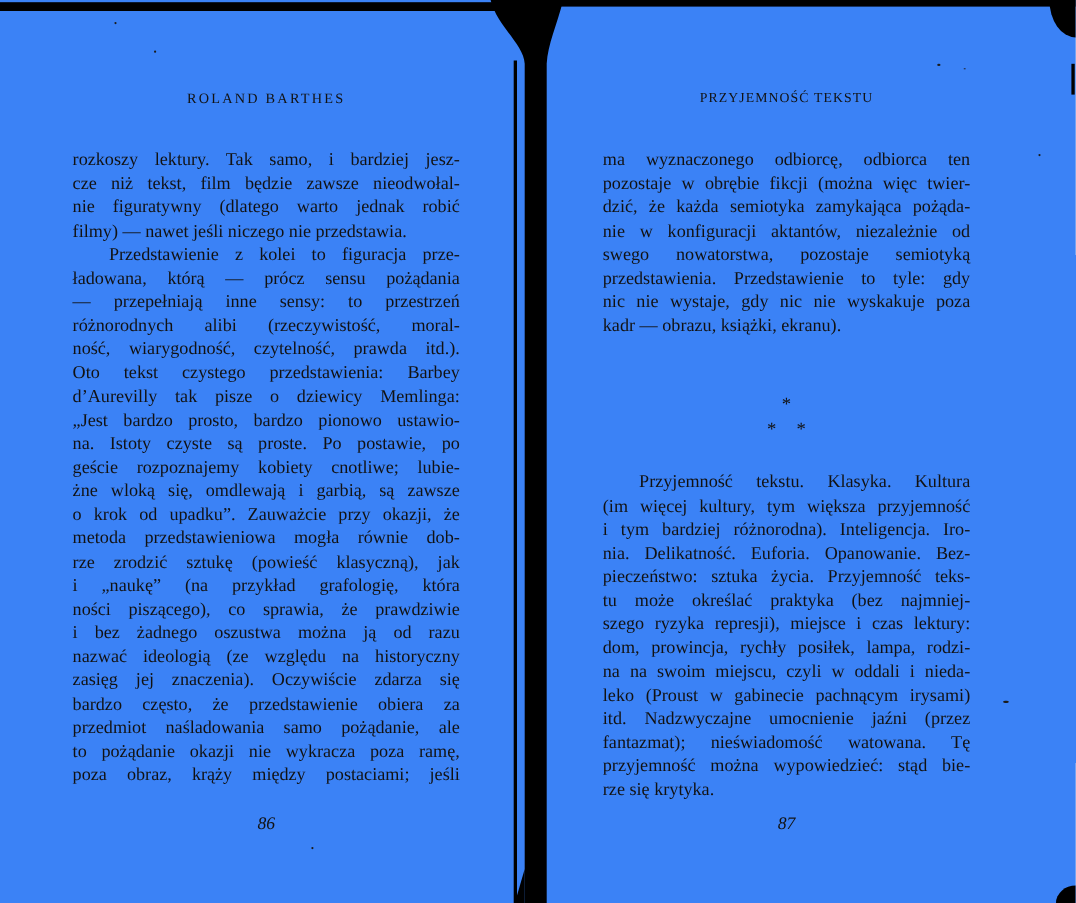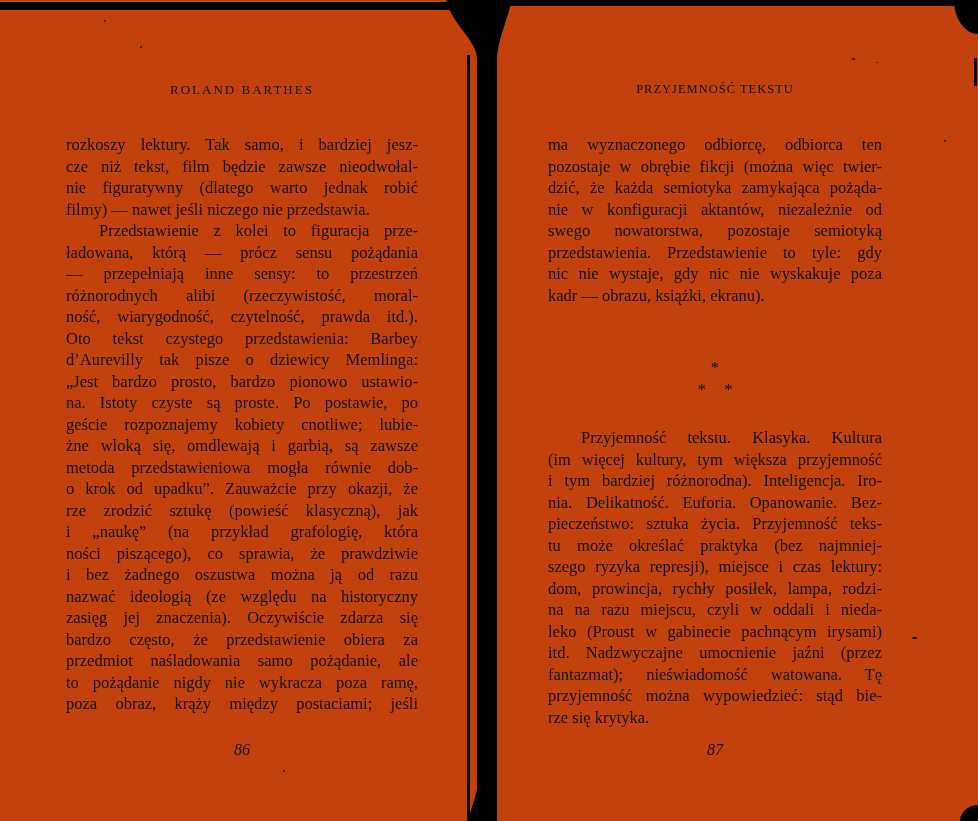--- a/index.html
+++ b/index.html
@@ -1,17 +1,17 @@
 <!DOCTYPE html>
 <html><head>
 <meta charset="utf-8">
 <style>
   html,body{margin:0;padding:0;background:#e8e8e8;}
   .scan{
-    position:relative;width:978px;height:821px;background:#c2410c;overflow:hidden;
+    position:relative;width:978px;height:821px;background:#3b82f6;overflow:hidden;
     font-family:"Liberation Serif","DejaVu Serif",serif;color:#121212;
   }
   .page{position:absolute;top:0;bottom:0;}
   .page-left{left:66px;width:352px;}
   .page-right{left:548px;width:334px;}
   .running-header{
     position:absolute;top:82px;left:0;right:0;text-align:center;
     font-size:13px;letter-spacing:2px;white-space:nowrap;
   }
   .running-header.italic-caps{font-size:12.5px;letter-spacing:1px;}
@@ -60,31 +60,31 @@
           <div class="line"><span class="it">ładowana</span><span>, którą — prócz sensu pożądania</span></div>
           <div class="line"><span>— przepełniają inne sensy: to przestrzeń</span></div>
           <div class="line"><span>różnorodnych alibi (rzeczywistość, moral-</span></div>
           <div class="line"><span>ność, wiarygodność, czytelność, prawda itd.).</span></div>
           <div class="line"><span>Oto tekst czystego przedstawienia: Barbey</span></div>
           <div class="line"><span>d’Aurevilly tak pisze o dziewicy Memlinga:</span></div>
           <div class="line"><span>„Jest bardzo prosto, bardzo pionowo ustawio-</span></div>
           <div class="line"><span>na. Istoty czyste są proste. Po postawie, po</span></div>
           <div class="line"><span>geście rozpoznajemy kobiety cnotliwe; lubie-</span></div>
           <div class="line"><span>żne wloką się, omdlewają i garbią, są zawsze</span></div>
+          <div class="line"><span>o krok od upadku”. Zauważcie przy okazji, że</span></div>
           <div class="line"><span>metoda przedstawieniowa mogła równie dob-</span></div>
-          <div class="line"><span>o krok od upadku”. Zauważcie przy okazji, że</span></div>
           <div class="line"><span>rze zrodzić sztukę (powieść klasyczną), jak</span></div>
           <div class="line"><span>i „naukę” (na przykład grafologię, która</span></div>
           <div class="line"><span>ności piszącego), co sprawia, że prawdziwie</span></div>
           <div class="line"><span>i bez żadnego oszustwa można ją od razu</span></div>
           <div class="line"><span>nazwać ideologią (ze względu na historyczny</span></div>
           <div class="line"><span>zasięg jej znaczenia). Oczywiście zdarza się</span></div>
           <div class="line"><span>bardzo często, że przedstawienie obiera za</span></div>
           <div class="line"><span>przedmiot naśladowania samo pożądanie, ale</span></div>
-          <div class="line"><span>to pożądanie nigdy nie wykracza poza ramę,</span></div>
+          <div class="line"><span>to pożądanie okazji nie wykracza poza ramę,</span></div>
           <div class="line"><span>poza obraz, krąży między postaciami; jeśli</span></div>
         </div>
     </div>
     <div class="page-number">86</div>
   </div>
 
   <div class="page page-right">
     <div class="running-header italic-caps">PRZYJEMNOŚĆ TEKSTU</div>
     <div class="text-block">
       <div class="para">
@@ -103,21 +103,21 @@
       </div>
       <div class="para para-after-sep">
           <div class="line indent"><span class="it">Przyjemność tekstu.</span><span> Klasyka. Kultura</span></div>
           <div class="line"><span>(im więcej kultury, tym większa przyjemność</span></div>
           <div class="line"><span>i tym bardziej różnorodna). Inteligencja. Iro-</span></div>
           <div class="line"><span>nia. Delikatność. Euforia. Opanowanie. Bez-</span></div>
           <div class="line"><span>pieczeństwo: sztuka życia. Przyjemność teks-</span></div>
           <div class="line"><span>tu może określać praktyka (bez najmniej-</span></div>
           <div class="line"><span>szego ryzyka represji), miejsce i czas lektury:</span></div>
           <div class="line"><span>dom, prowincja, rychły posiłek, lampa, rodzi-</span></div>
-          <div class="line"><span>na na razu miejscu, czyli w oddali i nieda-</span></div>
+          <div class="line"><span>na na swoim miejscu, czyli w oddali i nieda-</span></div>
           <div class="line"><span>leko (Proust w gabinecie pachnącym irysami)</span></div>
           <div class="line"><span>itd. Nadzwyczajne umocnienie jaźni (przez</span></div>
           <div class="line"><span>fantazmat); nieświadomość watowana. Tę</span></div>
           <div class="line"><span>przyjemność można </span><span class="it">wypowiedzieć</span><span>: stąd bie-</span></div>
           <div class="line end"><span>rze się krytyka.</span></div>
         </div>
     </div>
     <div class="page-number">87</div>
   </div>
 

